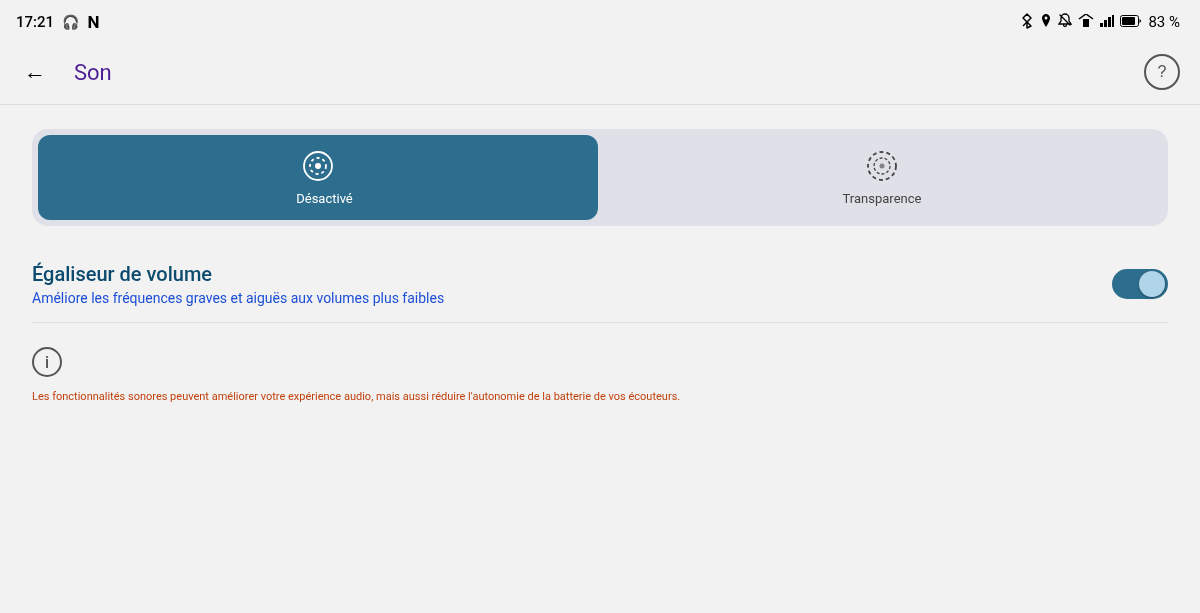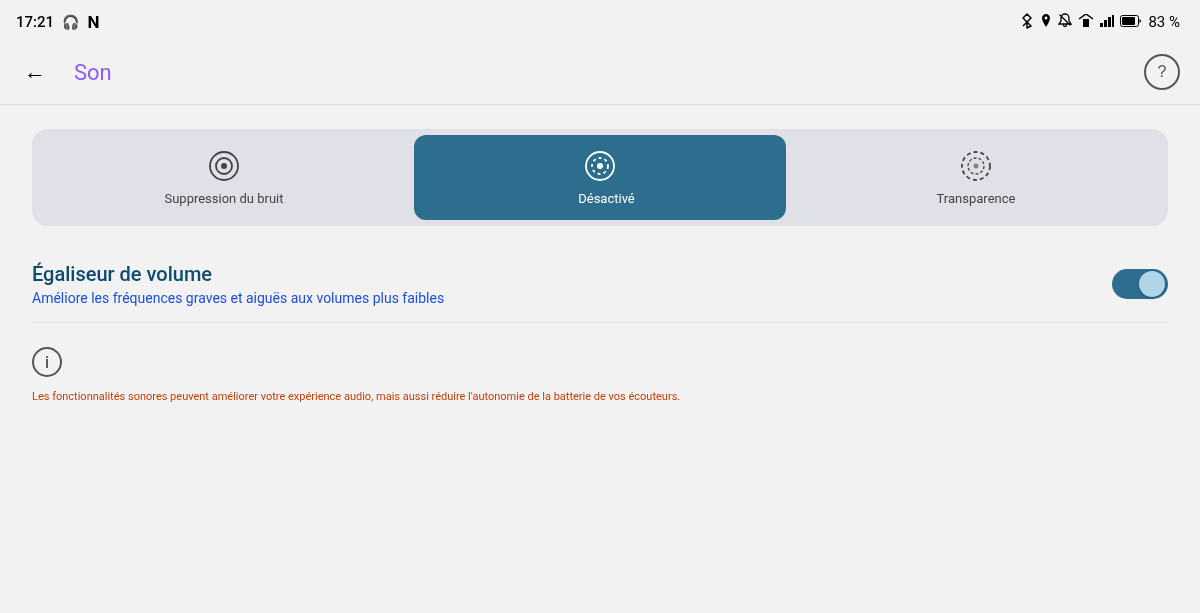--- a/index.html
+++ b/index.html
@@ -64,21 +64,21 @@
       cursor: pointer;
       color: #000;
       background: none;
       border: none;
       padding: 4px;
     }
 
     .page-title {
       font-size: 22px;
       font-weight: 400;
-      color: #8b5cf6;
+      color: #4c1d95;
     }
 
     .help-btn {
       width: 36px;
       height: 36px;
       border-radius: 50%;
       border: 2px solid #555;
       display: flex;
       align-items: center;
       justify-content: center;
@@ -293,30 +293,20 @@
   </div>
   <button class="help-btn">?</button>
 </div>
 
 <div class="divider"></div>
 
 <div class="content">
 
   <div class="mode-selector">
 
-    <div class="mode-item">
-      <span class="svg-icon mode-icon">
-        <svg width="34" height="34" viewBox="0 0 34 34" fill="none">
-          <circle cx="17" cy="17" r="14" stroke="#444" stroke-width="1.8" fill="none"></circle>
-          <circle cx="17" cy="17" r="8" stroke="#444" stroke-width="1.8" fill="none"></circle>
-          <circle cx="17" cy="17" r="3" fill="#444"></circle>
-        </svg>
-      </span>
-      <span class="mode-label">Suppression du bruit</span>
-    </div>
 
     <div class="mode-item active">
       <span class="svg-icon mode-icon">
         <svg width="34" height="34" viewBox="0 0 34 34" fill="none">
           <circle cx="17" cy="17" r="14" stroke="#fff" stroke-width="1.8" fill="none"></circle>
           <circle cx="17" cy="17" r="8" stroke="#fff" stroke-width="1.8" fill="none" stroke-dasharray="3 3"></circle>
           <circle cx="17" cy="17" r="3" fill="#fff"></circle>
         </svg>
       </span>
       <span class="mode-label">Désactivé</span>

